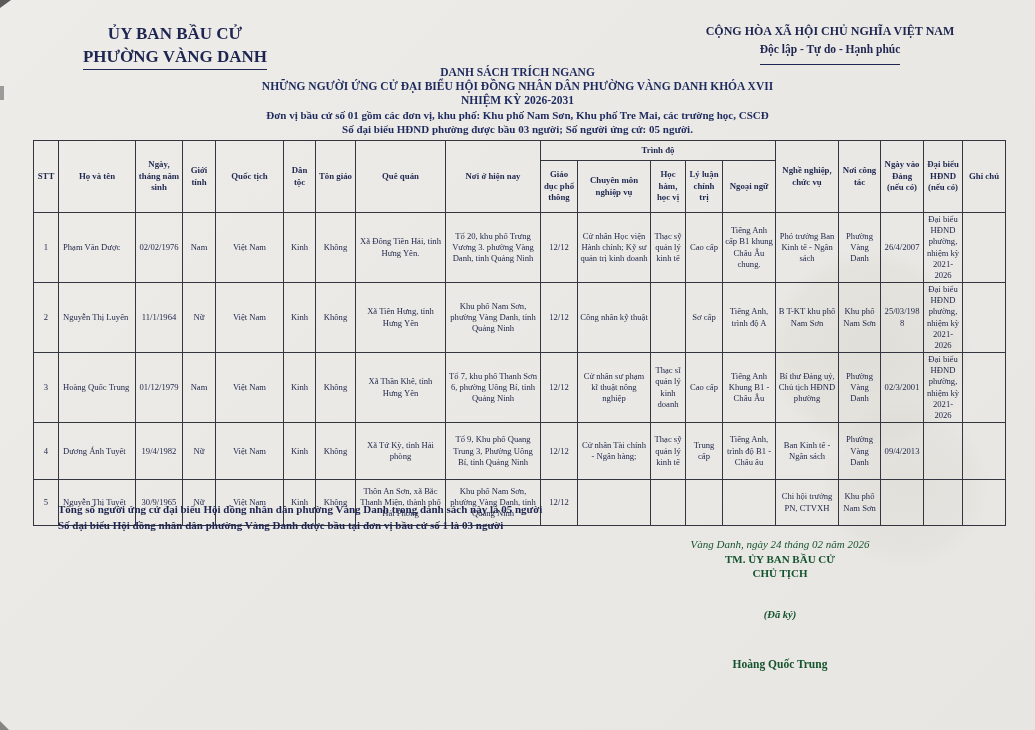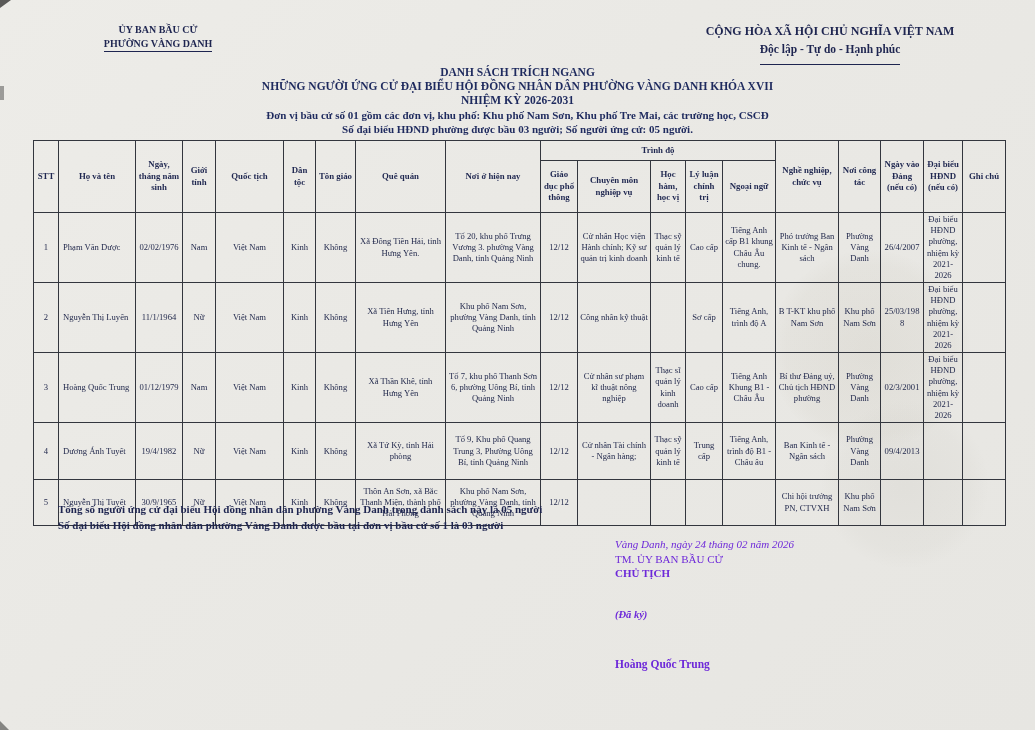--- a/index.html
+++ b/index.html
@@ -11,22 +11,22 @@
   }
   .corner-mark{position:absolute;background:#5a5a58;}
   .cm-tl{left:0;top:0;width:11px;height:8px;clip-path:polygon(0 0,100% 0,0 100%);}
   .cm-bl{left:0;bottom:0;width:9px;height:9px;clip-path:polygon(0 0,0 100%,100% 100%);opacity:.7;}
   .cm-edge{left:0;top:86px;width:4px;height:14px;opacity:.55;}
   .watermark{position:absolute;border-radius:50%;pointer-events:none;}
   .wm1{left:770px;top:250px;width:200px;height:200px;
        background:radial-gradient(circle,rgba(150,140,115,.10) 0%,rgba(150,140,115,.05) 60%,transparent 72%);}
   .wm2{left:820px;top:400px;width:170px;height:170px;
        background:radial-gradient(circle,rgba(140,135,120,.08) 0%,rgba(140,135,120,.04) 55%,transparent 70%);}
-  .hdr-left{position:absolute;left:38px;top:24px;width:240px;text-align:center;
-            font-weight:bold;font-size:10px;color:#1e2550;}
+  .hdr-left{position:absolute;left:55px;top:24px;width:240px;text-align:center;
+            font-weight:bold;font-size:17px;color:#1e2550;}
   .hdr-left .l2{margin-top:3px;display:inline-block;border-bottom:1.4px solid #1e2550;padding-bottom:2px;}
   .hdr-right{position:absolute;left:635px;top:24px;width:390px;text-align:center;
              font-weight:bold;color:#1e2550;}
   .hdr-right .l1{font-size:12px;text-align:center;}
   .hdr-right .l2{font-size:11.5px;margin-top:3px;display:inline-block;
                  border-bottom:1.4px solid #1e2550;padding-bottom:9px;}
   .title-block{position:absolute;left:0;top:66px;width:1035px;text-align:center;
                font-weight:bold;color:#1e2a5e;}
   .title-block .t1{font-size:11.5px;}
   .title-block .t2{font-size:11.5px;margin-top:2px;}
@@ -45,23 +45,23 @@
   tr.hrow1{height:20px;}
   tr.hrow2{height:52px;}
   tbody tr:nth-child(1){height:55px;}
   tbody tr:nth-child(2){height:57px;}
   tbody tr:nth-child(3){height:65px;}
   tbody tr:nth-child(4){height:57px;}
   tbody tr:nth-child(5){height:46px;}
   .footer-notes{position:absolute;left:58px;top:503px;font-weight:bold;
                 font-size:11px;color:#1e2550;}
   .footer-notes .f2{margin-top:4px;}
-  .sig-block{position:absolute;left:615px;top:538px;width:330px;color:#6d28d9;}
+  .sig-block{position:absolute;left:615px;top:538px;width:330px;text-align:center;color:#14532d;}
   .sig-date{font-style:italic;font-size:11px;}
-  .sig-org{font-weight:normal;font-size:11px;margin-top:3px;}
+  .sig-org{font-weight:bold;font-size:11px;margin-top:3px;}
   .sig-title{font-weight:bold;font-size:11px;margin-top:2px;}
   .sig-signed{font-weight:bold;font-style:italic;font-size:10.5px;margin-top:30px;}
   .sig-name{font-weight:bold;font-size:11.5px;margin-top:38px;}
 </style>
 </head>
 <body>
 
 <div class="corner-mark cm-tl"></div>
 <div class="corner-mark cm-bl"></div>
 <div class="corner-mark cm-edge"></div>

